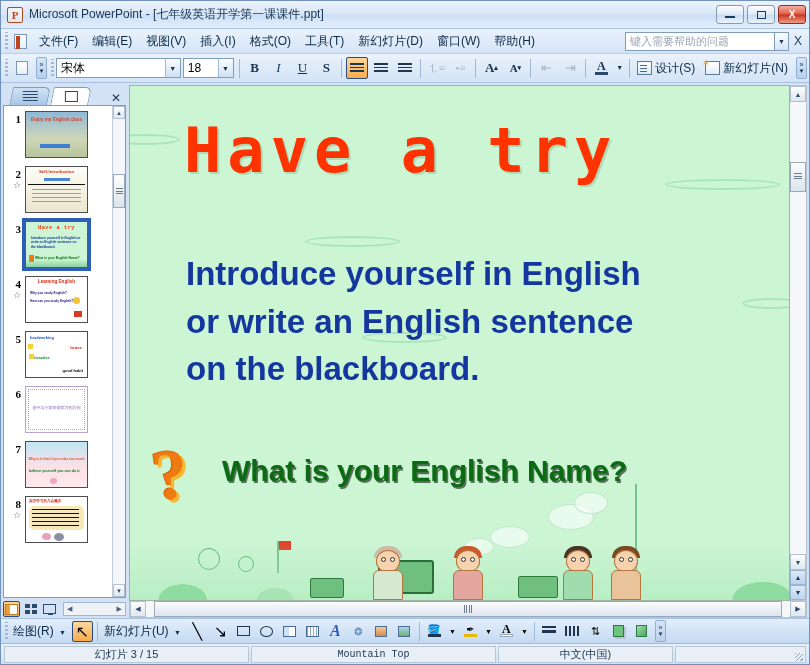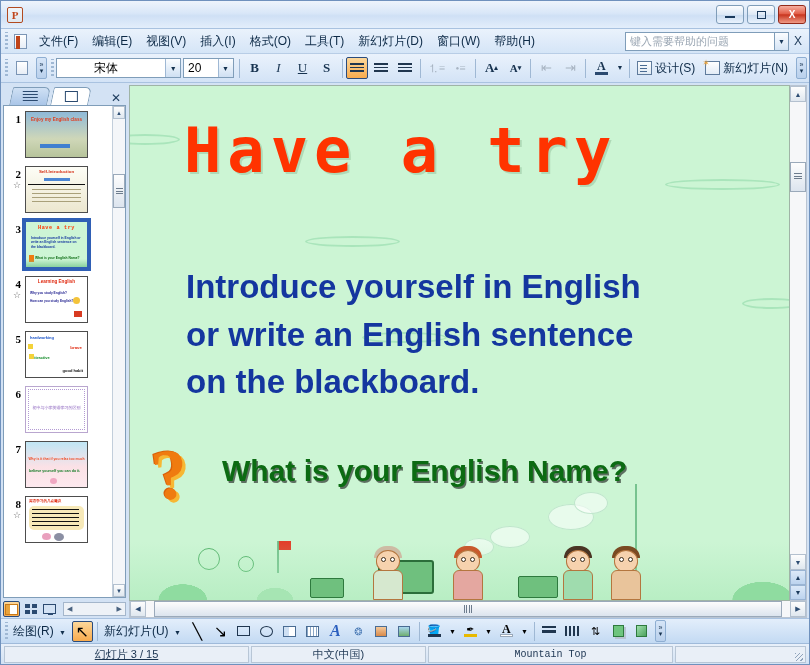--- a/index.html
+++ b/index.html
@@ -132,21 +132,21 @@
     display:flex; align-items:center; margin-right: 2px;
   }
   .combo .val { font-size:12px; color:#000; padding:0 4px; white-space:nowrap; overflow:hidden;}
   .combo .arr {
     width:15px; height:18px; margin-left:auto;
     background: linear-gradient(180deg,#fbfdff,#cfe0f3);
     border-left:1px solid #9fb8d4;
     display:flex; align-items:center; justify-content:center;
     font-size:7px; color:#12304e;
   }
-  .combo.font { width: 128px; padding-left: 33px; }
+  .combo.font { width: 128px; }
   .combo.size { width: 52px; }
   .tb-toggle {
     width:11px; height:22px; flex:0 0 11px;
     background:linear-gradient(180deg,#d6e5f7,#b9d0ec);
     border:1px solid #8eaed2; border-radius:2px;
     display:flex; flex-direction:column; align-items:center; justify-content:center;
     font-size:7px; color:#16324f; line-height:6px; margin:0 2px;
   }
   .tb-text {
     font-size:12px; color:#0d2a47; padding:2px 5px 2px 3px; white-space:nowrap;
@@ -293,21 +293,21 @@
 
   
   .s-title {
     position:absolute; left:54px; top:28px;
     font-family:"DejaVu Sans Mono","Liberation Mono",monospace;
     font-weight:bold; font-size:62px; color:#ff3300;
     letter-spacing:6px; text-shadow:2px 2px 0 rgba(120,170,130,.35);
     white-space:nowrap;
   }
   .s-body {
-    position:absolute; left:56px; top:177px;
+    position:absolute; left:56px; top:164px;
     font-family:"Liberation Sans","DejaVu Sans",sans-serif;
     font-weight:bold; font-size:33px; color:#14369f;
     line-height:1.44; white-space:pre-line;
   }
   .s-q {
     position:absolute; left:92px; top:368px;
     font-family:"Liberation Sans","DejaVu Sans",sans-serif;
     font-weight:bold; font-size:30px; color:#0b6b12;
     text-shadow:1.5px 1.5px 0 rgba(0,0,0,.55);
     white-space:nowrap;
@@ -404,32 +404,33 @@
   .statusbar {
     height:20px; flex:0 0 20px;
     background:linear-gradient(180deg,#e8f0fa,#d3e2f4);
     display:flex; align-items:center; padding:1px 3px; gap:2px;
   }
   .sb-cell {
     height:17px; border:1px solid #b8c6d6; background:#e9eff7;
     display:flex;align-items:center;justify-content:center;
     font-size:11px;color:#1a3350;
   }
-  .sb1{flex:0 0 245px;text-decoration:underline;} .sb2{flex:0 0 245px;font-family:"Liberation Mono",monospace;font-size:10px;}
+  .sb1{flex:0 0 245px;} .sb2{flex:0 0 245px;font-family:"Liberation Mono",monospace;font-size:10px;}
   .sb3{flex:0 0 175px;} .sb4{flex:1 1 auto;position:relative;}
   .sb4::after{content:"";position:absolute;right:2px;bottom:1px;width:8px;height:8px;
     background:repeating-linear-gradient(135deg,#8fa3bb 0 1px,transparent 1px 3px);}
 </style>
 </head>
 <body>
 
 <div id="app">
 
   <div class="titlebar">
     <div class="pp-logo"></div>
+    <div class="title-text">Microsoft PowerPoint - [七年级英语开学第一课课件.ppt]</div>
     <div class="win-btns">
       <div class="win-btn">
           <i class="wb-min"></i>
         </div>
       <div class="win-btn">
           <i class="wb-max"></i>
         </div>
       <div class="win-btn close">X</div>
     </div>
   </div>
@@ -463,21 +464,21 @@
     <div class="tb-toggle">
         <span>»</span>
         <span>▾</span>
       </div>
     <div class="grip"></div>
     <div class="combo font">
       <span class="val">宋体</span>
       <span class="arr">▼</span>
     </div>
     <div class="combo size">
-      <span class="val">20</span>
+      <span class="val">18</span>
       <span class="arr">▼</span>
     </div>
     <div class="tb-sep"></div>
     <div class="tb-btn" style="font-weight:bold">B</div>
     <div class="tb-btn" style="font-style:italic">I</div>
     <div class="tb-btn under">U</div>
     <div class="tb-btn" style="font-weight:bold">S</div>
     <div class="tb-sep"></div>
     <div class="tb-btn on">
       <span style="display:block;width:14px;height:11px;background:repeating-linear-gradient(180deg,#20364f 0 1.6px,transparent 1.6px 3.6px);"></span>
@@ -806,18 +807,18 @@
       <span style="display:block;width:11px;height:12px;background:linear-gradient(135deg,#9fe0ad,#4da35f);border:1px solid #2e7a3e;"></span>
     </div>
     <div class="tb-toggle">
         <span>»</span>
         <span>▾</span>
       </div>
   </div>
 
   <div class="statusbar">
     <div class="sb-cell sb1">幻灯片 3 / 15</div>
+    <div class="sb-cell sb2">Mountain Top</div>
     <div class="sb-cell sb3">中文(中国)</div>
-    <div class="sb-cell sb2">Mountain Top</div>
     <div class="sb-cell sb4"></div>
   </div>
 
 </div>
 
 </body></html>

